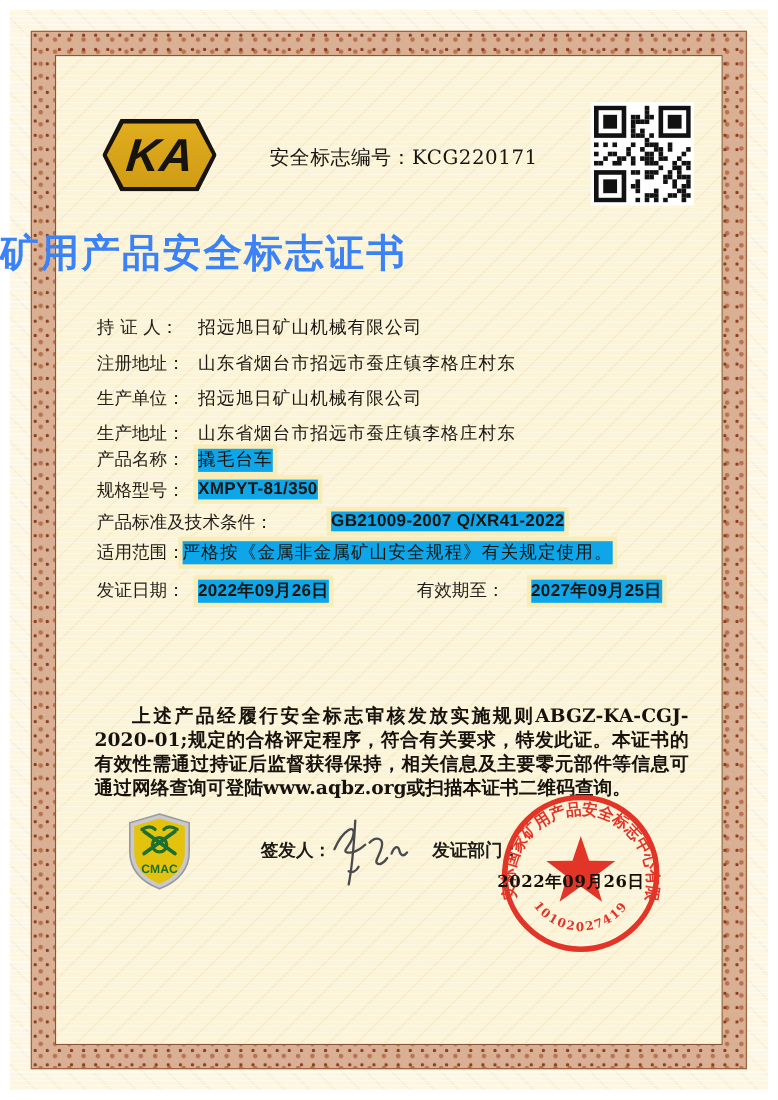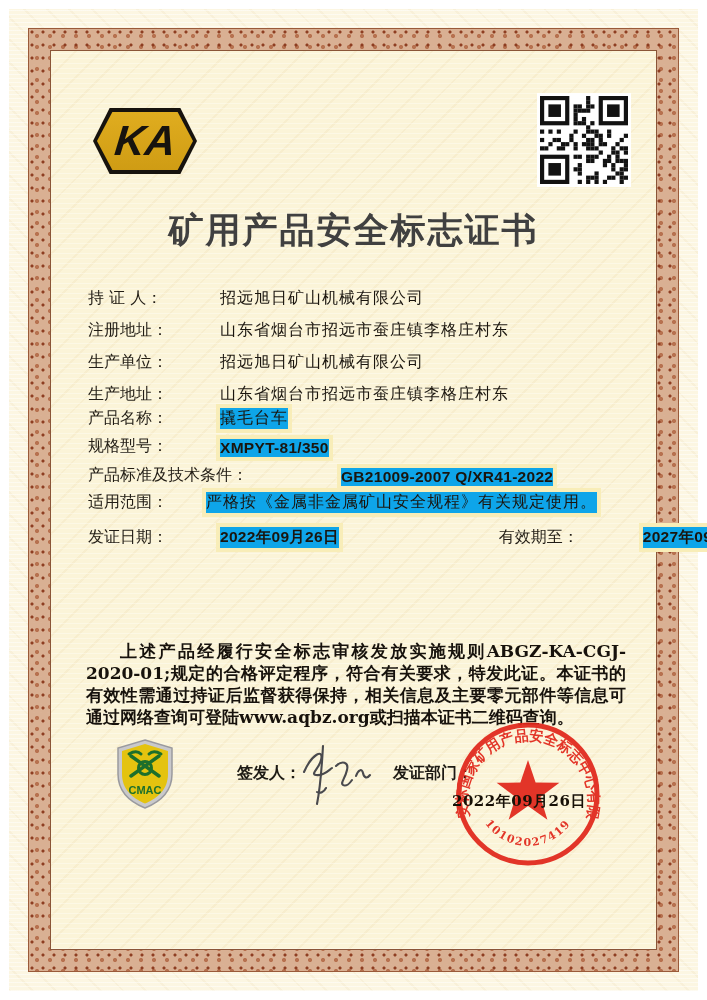--- a/index.html
+++ b/index.html
@@ -21,24 +21,24 @@
   
   .ka{position:absolute;left:93px;top:108px;width:104px;height:66px;background:#17130e;
       clip-path:polygon(16% 0,84% 0,100% 50%,84% 100%,16% 100%,0 50%);}
   .ka-in{position:absolute;inset:4px;background:linear-gradient(#e0ad1f,#cf9c14);
       clip-path:polygon(16% 0,84% 0,100% 50%,84% 100%,16% 100%,0 50%);
       display:flex;align-items:center;justify-content:center;}
   .ka-txt{font-family:"Liberation Sans",sans-serif;font-weight:900;font-style:italic;
       font-size:42px;color:#17130e;transform:skewX(-6deg);letter-spacing:0;line-height:1;}
   .certno{position:absolute;left:245px;top:131px;font-size:18px;letter-spacing:.5px;color:#181410;}
   .qr{position:absolute;left:537px;top:93px;width:94px;height:94px;background:#ffffff;padding:3px;box-sizing:border-box;}
-  .title{position:absolute;left:0;right:0;top:207px;text-align:center;font-size:35px;font-weight:900;
-         letter-spacing:2px;color:#404040;}
-  
-  .row{position:absolute;left:88px;display:flex;align-items:flex-end;font-size:16px;white-space:nowrap;gap:40px;}
+  .title{position:absolute;left:0;right:0;top:207px;text-align:left;font-size:35px;font-weight:900;
+         letter-spacing:2px;color:#3b82f6;}
+  
+  .row{position:absolute;left:88px;display:flex;align-items:flex-start;font-size:16px;white-space:nowrap;}
   .lbl{display:inline-block;width:90px;color:#221d15;}
   .lbl-wide{width:auto;margin-right:14px;}
   .val{margin-left:2px;color:#1a150e;}
   .kai{letter-spacing:1px;}
   .num{font-family:"Liberation Sans",sans-serif;font-weight:700;font-size:15.5px;letter-spacing:.3px;}
   .hl{background:#0ea5e9;box-shadow:0 0 0 4px #f8edb8;}
   .gap{display:inline-block;width:42px;}
   
   .statement{position:absolute;left:86px;top:640px;width:540px;font-size:17px;line-height:22px;
              font-weight:700;text-indent:34px;text-align:justify;color:#17120c;}
@@ -58,20 +58,23 @@
   <div class="mat"></div>
   <div class="band"></div>
   <div class="inner"></div>
 
   <div class="ka">
     <div class="ka-in">
       <span class="ka-txt">KA</span>
     </div>
   </div>
 
+  <div class="certno">
+    <span>安全标志编号：</span><span>KCG220171</span>
+  </div>
 
   <svg class="qr" viewBox="0 0 84 84" aria-hidden="true">
     <g fill="#121212">
       <g>
         <rect x="0" y="0" width="28" height="28"></rect>
           <rect x="4" y="4" width="20" height="20" fill="#ffffff"></rect>
           <rect x="8" y="8" width="12" height="12"></rect>
       </g>
       <g>
         <rect x="56" y="0" width="28" height="28"></rect>

